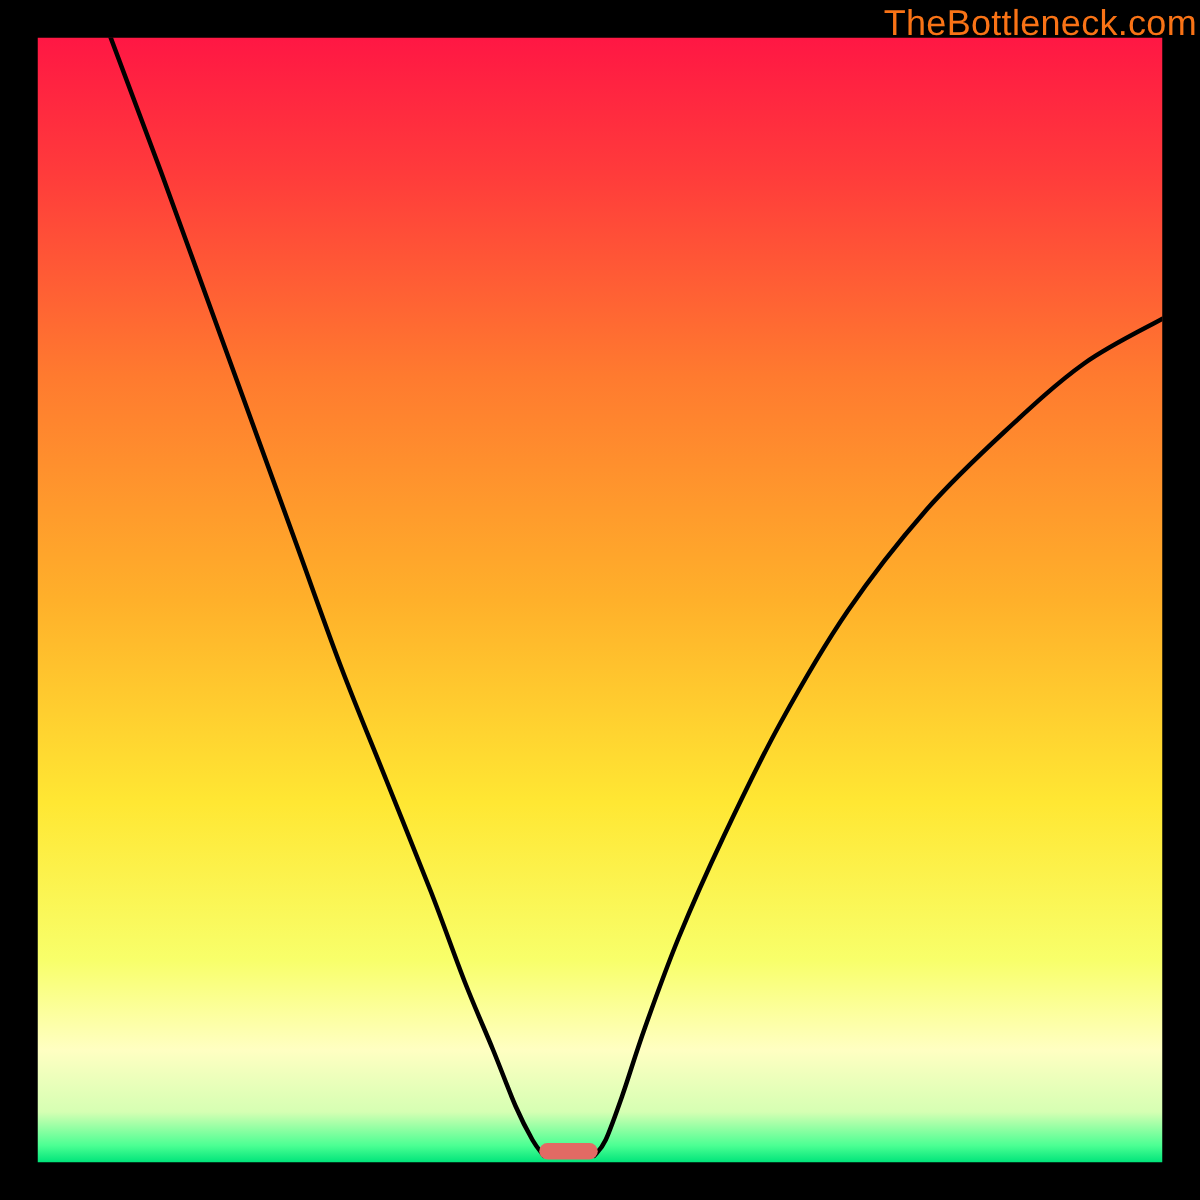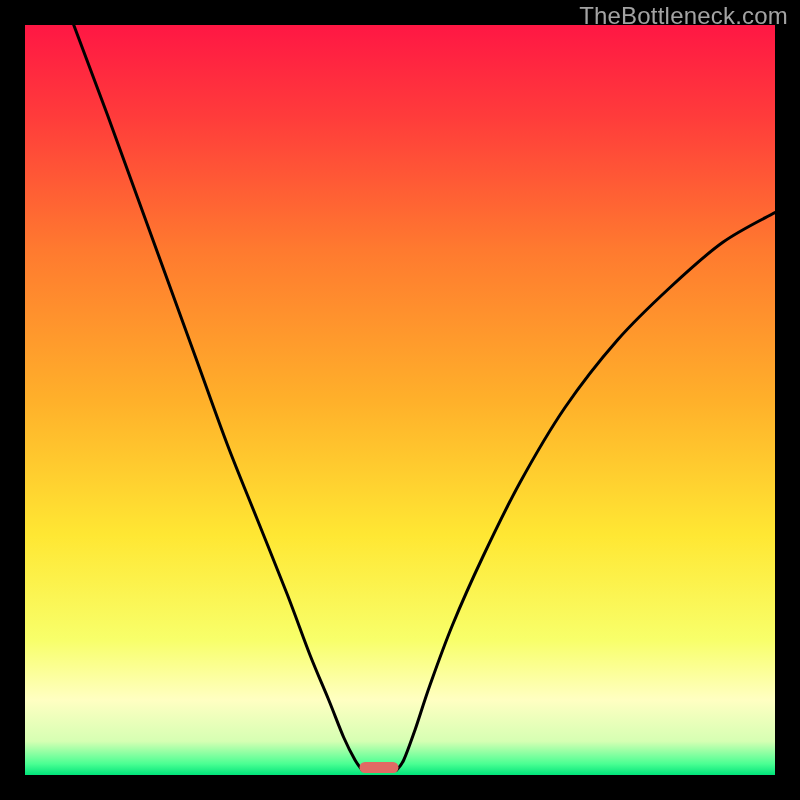--- a/index.html
+++ b/index.html
@@ -22,22 +22,22 @@
   .plot {
     position: absolute;
     left: 25px;
     top: 25px;
     width: 750px;
     height: 750px;
   }
   .watermark {
     position: absolute;
     top: 2px;
-    right: 12px;
-    color: #a3a3a3;
+    right: 2px;
+    color: #f97316;
     font-size: 24px;
     font-weight: 500;
     letter-spacing: 0.2px;
     user-select: none;
   }
 </style>
 </head>
 <body>
 
 <div class="frame">

